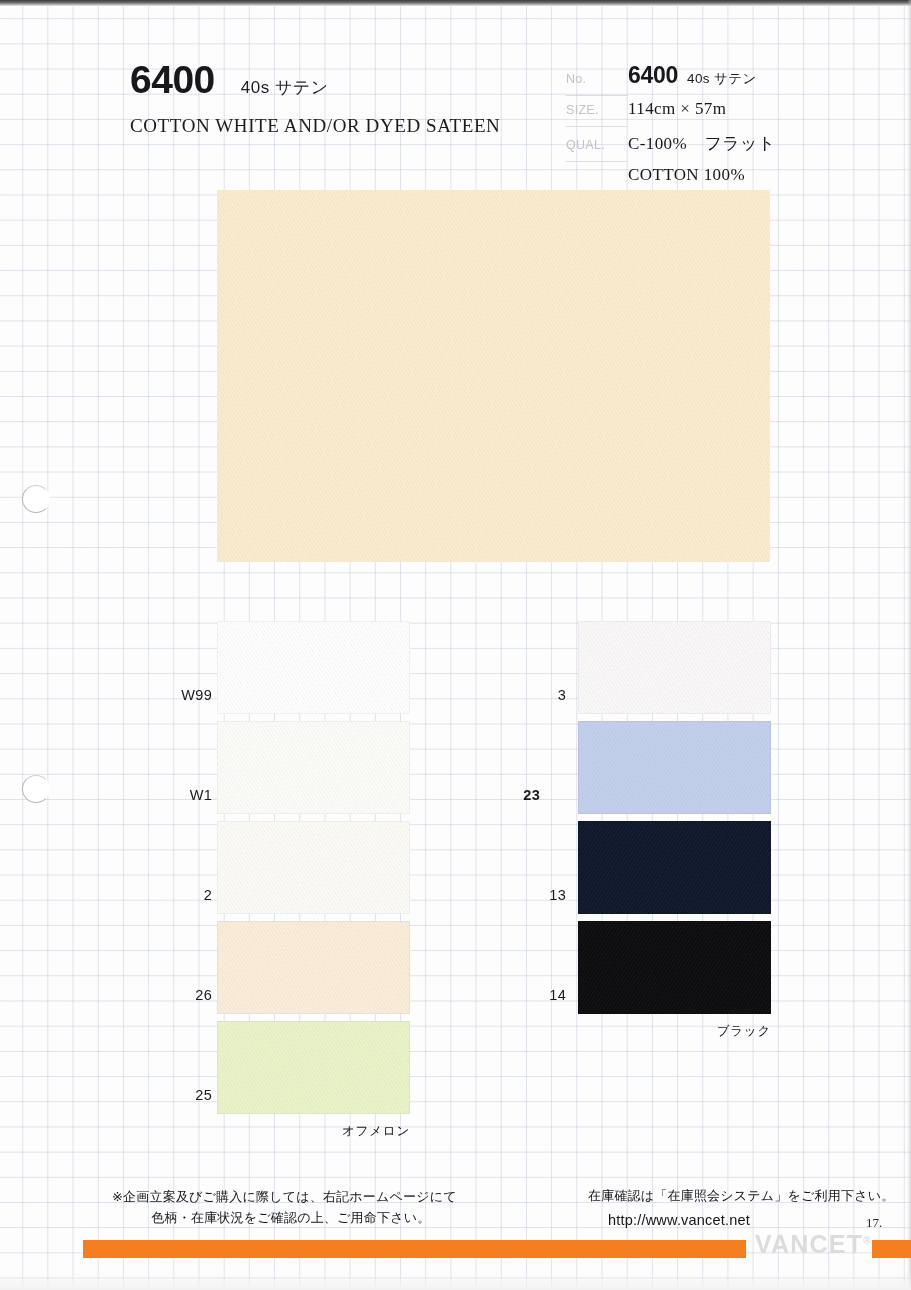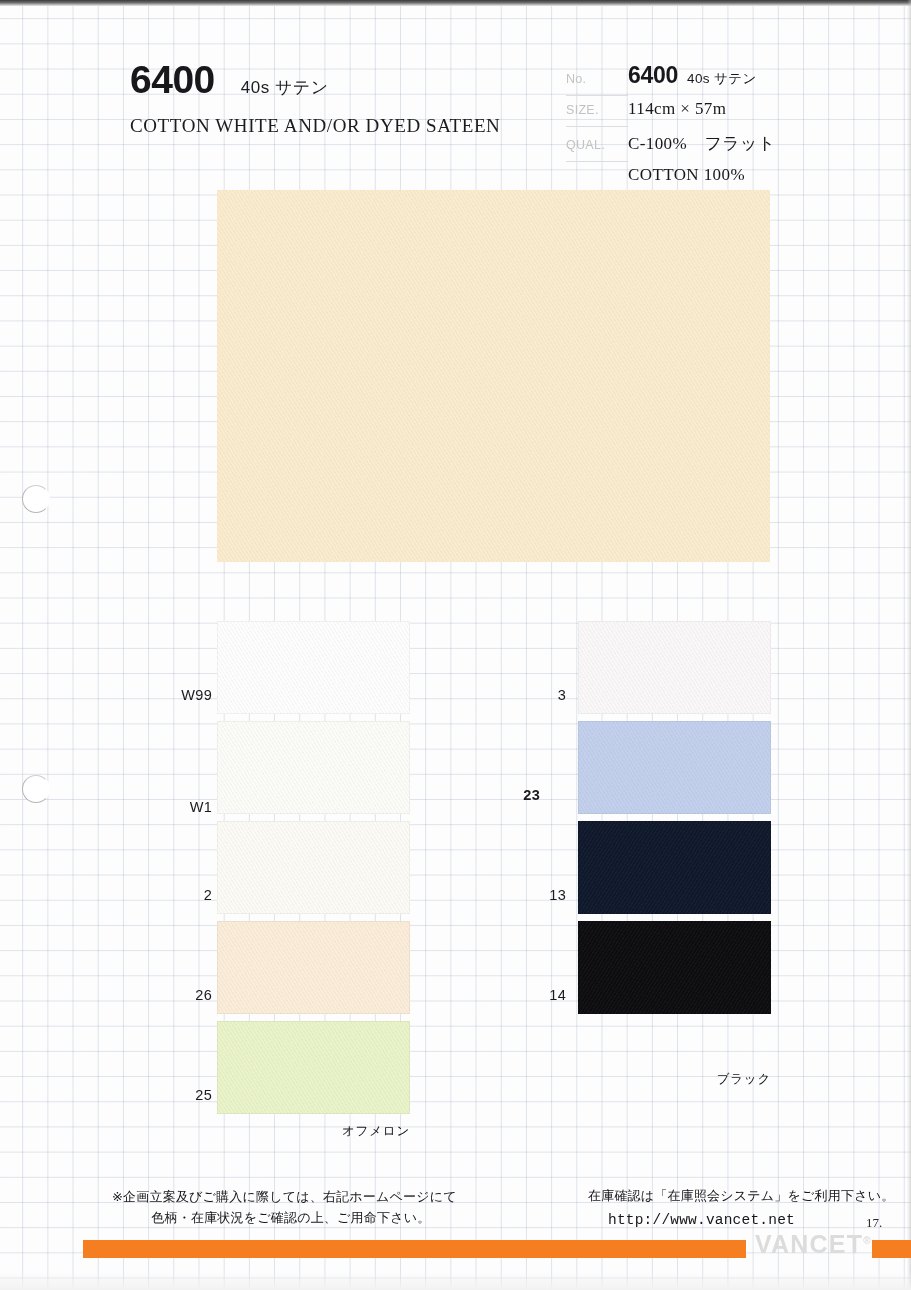--- a/index.html
+++ b/index.html
@@ -206,21 +206,21 @@
     font-size: 13px;
     line-height: 1.6;
     color: #15151a;
     letter-spacing: 0.2px;
     white-space: nowrap;
   }
   #footer-url {
     display: block;
     margin-top: 2px;
     padding-left: 20px;
-    font-family: Liberation Mono, monospace;
+    font-family: Liberation Sans, sans-serif;
     font-size: 14.5px;
     letter-spacing: 0.2px;
   }
   #page-number {
     position: absolute;
     left: 866px; top: 1215px;
     font-family: "Liberation Serif", serif;
     font-size: 13px;
     color: #2a2a2a;
   }
@@ -304,21 +304,21 @@
 
   <div id="swatch-grid">
       <div class="swatch pale" style="left: 217px; top: 621px; width: 193px; height: 93px; background: rgb(253, 253, 253);">
         <div class="swatch-weave"></div>
       </div>
       <div class="color-code" style="left: 152px; width: 60px; top: 687px;">W99</div>
       <div class="color-name" style="left: 292px; width: 118px; text-align: right; top: 723px;">ホワイト</div>
       <div class="swatch pale" style="left: 217px; top: 721px; width: 193px; height: 93px; background: rgb(251, 251, 248);">
         <div class="swatch-weave"></div>
       </div>
-      <div class="color-code" style="left: 152px; width: 60px; top: 787px; margin-top: 12px;">W1</div>
+      <div class="color-code" style="left: 152px; width: 60px; top: 787px;">W1</div>
       <div class="color-name" style="left: 292px; width: 118px; text-align: right; top: 823px;">オフホワイト</div>
       <div class="swatch pale" style="left: 217px; top: 821px; width: 193px; height: 93px; background: rgb(251, 250, 244);">
         <div class="swatch-weave"></div>
       </div>
       <div class="color-code" style="left: 152px; width: 60px; top: 887px;">2</div>
       <div class="color-name" style="left: 292px; width: 118px; text-align: right; top: 923px;">オフアイボリー</div>
       <div class="swatch pale" style="left: 217px; top: 921px; width: 193px; height: 93px; background: rgb(250, 236, 216);">
         <div class="swatch-weave"></div>
       </div>
       <div class="color-code" style="left: 152px; width: 60px; top: 987px;">26</div>
@@ -340,21 +340,21 @@
       <div class="color-name" style="left: 653px; width: 118px; text-align: right; top: 823px;">ブルーラベンダー</div>
       <div class="swatch pale" style="left: 578px; top: 821px; width: 193px; height: 93px; background: rgb(16, 24, 44);">
         <div class="swatch-weave"></div>
       </div>
       <div class="color-code" style="left: 506px; width: 60px; top: 887px;">13</div>
       <div class="color-name" style="left: 653px; width: 118px; text-align: right; top: 923px;">ネイビー</div>
       <div class="swatch pale" style="left: 578px; top: 921px; width: 193px; height: 93px; background: rgb(13, 13, 15);">
         <div class="swatch-weave"></div>
       </div>
       <div class="color-code" style="left: 506px; width: 60px; top: 987px;">14</div>
-      <div class="color-name" style="left: 653px; width: 118px; text-align: right; top: 1023px; margin-top: 48px;">ブラック</div>
+      <div class="color-name" style="left: 653px; width: 118px; text-align: right; top: 1023px;">ブラック</div>
     </div>
 
   <div id="footer-note">
     <span class="ln1">※企画立案及びご購入に際しては、右記ホームページにて</span>
     <span class="ln2">色柄・在庫状況をご確認の上、ご用命下さい。</span>
   </div>
 
   <div id="footer-stock">
     <span>在庫確認は「在庫照会システム」をご利用下さい。</span>
     <a id="footer-url" href="#" style="color:#15151a;text-decoration:none;">http://www.vancet.net</a>

